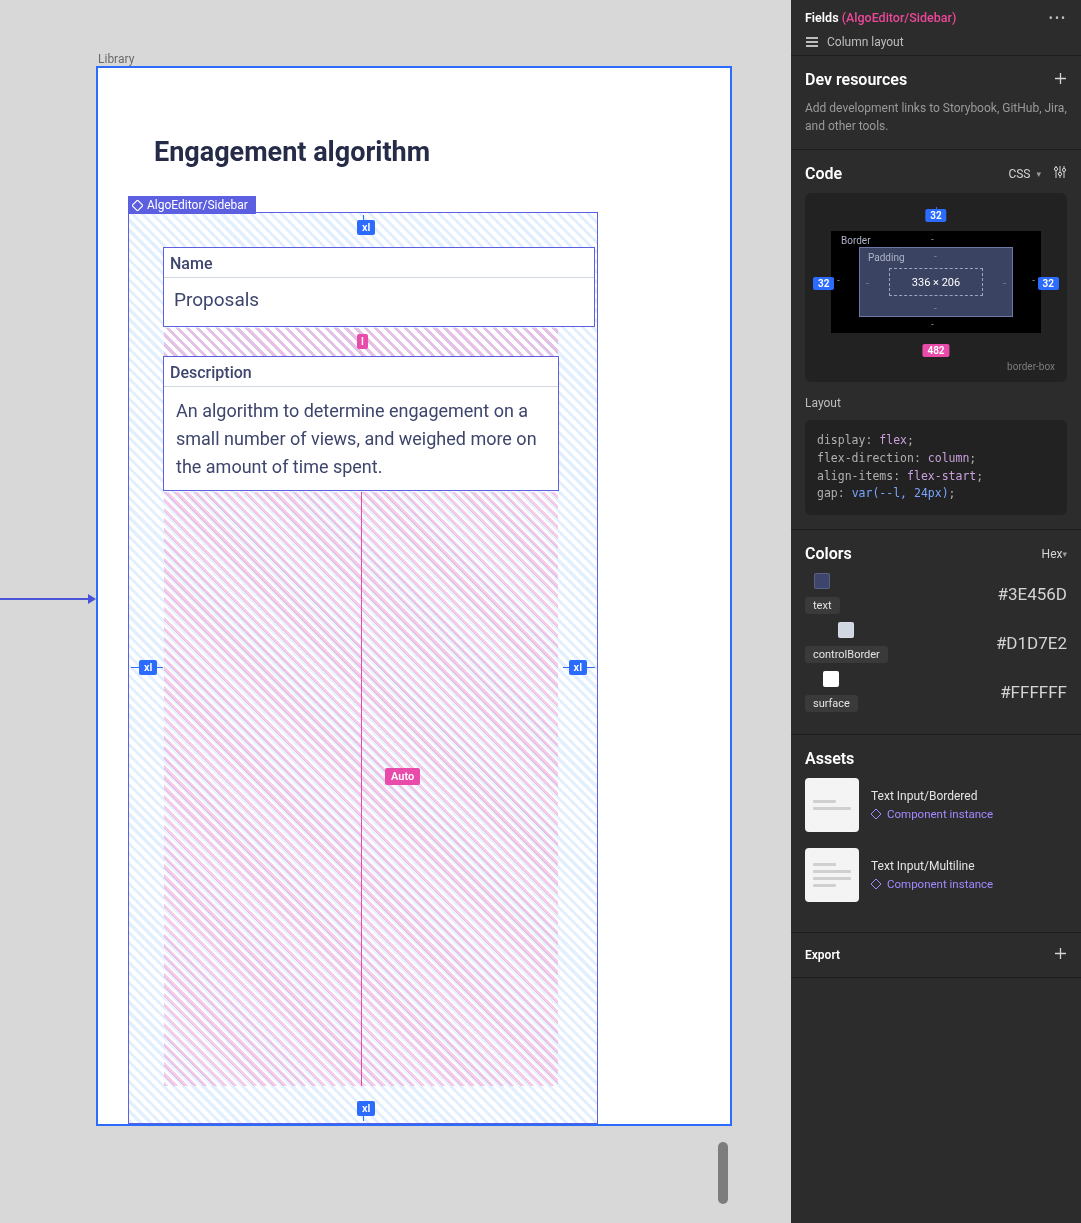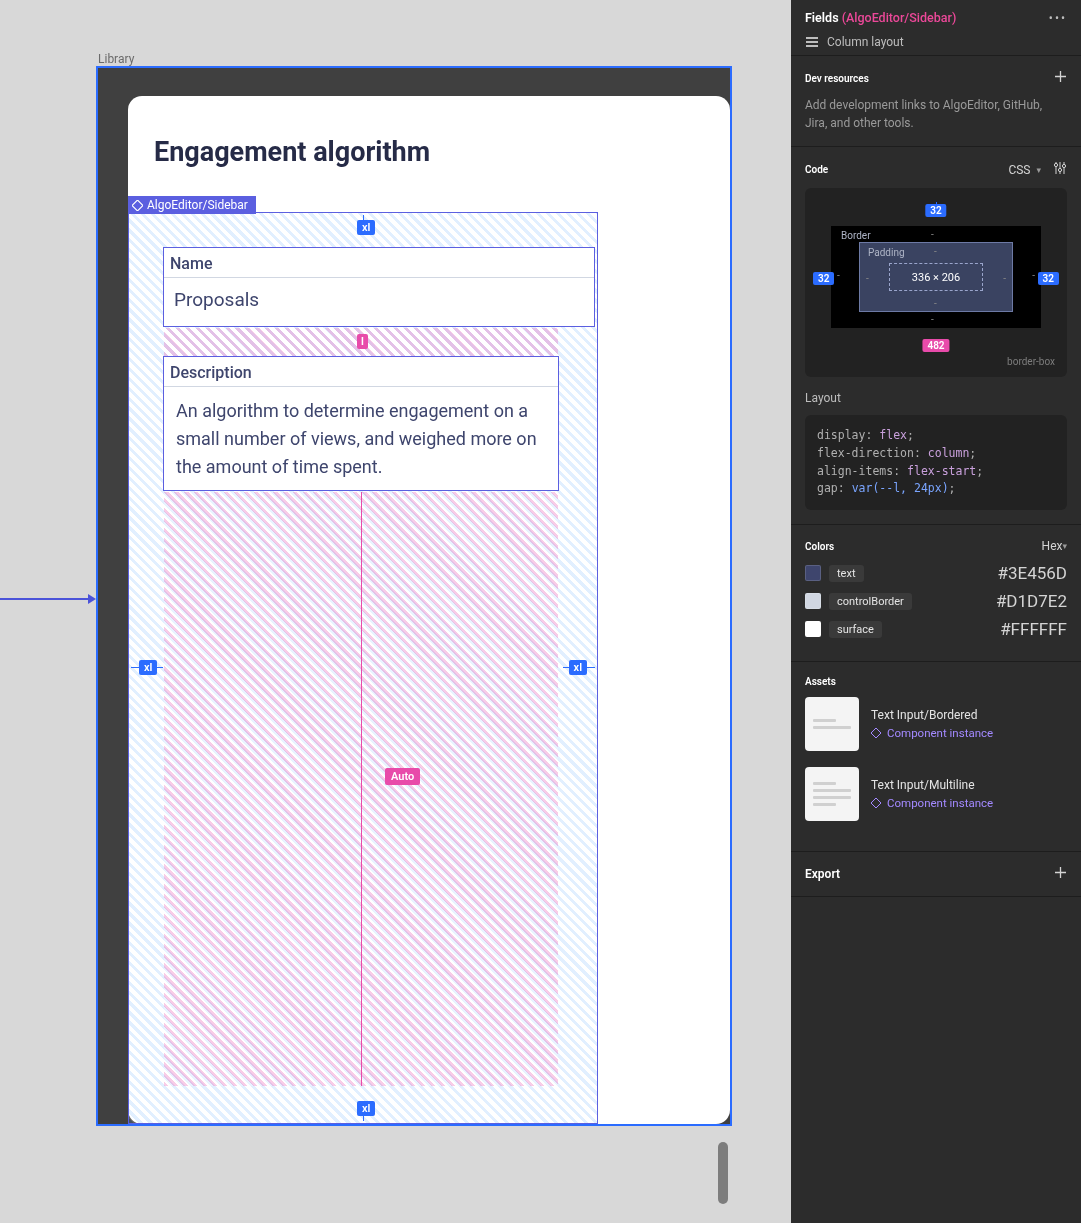--- a/index.html
+++ b/index.html
@@ -21,21 +21,21 @@
   .library-label {
     position: absolute;
     left: 98px; top: 52px;
     font-size: 12px;
     color: #6b6b6b;
   }
   .frame-outer {
     position: absolute;
     left: 96px; top: 66px;
     width: 636px; height: 1060px;
-    background: #404040;
+    background: #ffffff;
     border: 2px solid #2b6cff;
   }
   .arrow-line {
     position: absolute;
     left: 0; top: 598px;
     width: 94px; height: 2px;
     background: #4b53d9;
   }
   .arrow-line::after {
     content: '';
@@ -171,21 +171,21 @@
   }
   .layout-row svg { width: 14px; height: 14px; }
   .section {
     padding: 14px 14px;
     border-bottom: 1px solid #1d1d1d;
   }
   .section-head {
     display: flex; justify-content: space-between; align-items: center;
     margin-bottom: 10px;
   }
-  .section-head .h { color: #fff; font-weight: 600; font-size: 10px; }
+  .section-head .h { color: #fff; font-weight: 600; font-size: 16px; }
   .plus-icon, .settings-icon { color: #d4d4d4; cursor: pointer; }
   .hint { color: #9a9a9a; line-height: 1.5; }
   .code-drop { display: flex; align-items: center; gap: 6px; color: #d4d4d4; cursor: pointer; }
   .chev { font-size: 9px; color: #9a9a9a; }
   
   .boxmodel-wrap {
     background: #222; border-radius: 6px; padding: 14px 12px 10px 12px; position: relative;
   }
   .bm-outer {
     position: relative; height: 150px;
@@ -241,21 +241,21 @@
   .tok-punct { color: #b0b0b0; }
   .tok-val { color: #c9a0dc; }
   .tok-func { color: #7aa5ff; }
   .layout-label { color: #bdbdbd; font-size: 12px; margin-top: 14px; }
   
   .hex-drop { display: flex; align-items: center; color: #d4d4d4; cursor: pointer; }
   .color-row {
     display: flex; align-items: center; justify-content: space-between;
     margin: 8px 0;
   }
-  .color-left { display: flex; align-items: center; gap: 8px; }
+  .color-left { display: flex; align-items: center; gap: 8px; flex-direction: column; }
   .swatch { width: 16px; height: 16px; border-radius: 2px; border: 1px solid rgba(255,255,255,0.15); }
   .pill {
     background: #3a3a3a; padding: 2px 8px; border-radius: 3px; font-size: 11px; color: #e4e4e4;
   }
   .hexval { color: #d4d4d4; font-size: 17px; }
   
   .asset-row {
     display: flex; gap: 12px; margin: 10px 0 16px 0; align-items: center;
   }
   .thumb {
@@ -349,21 +349,21 @@
 
   <div class="section">
     <div class="section-head">
       <span class="h">Dev resources</span>
       <span class="plus-icon">
         <svg width="13" height="13" viewBox="0 0 13 13">
             <path d="M6.5 1v11M1 6.5h11" stroke="#d4d4d4" stroke-width="1.3"></path>
           </svg>
       </span>
     </div>
-    <div class="hint">Add development links to AlgoEditor, GitHub, Jira, and other tools.</div>
+    <div class="hint">Add development links to Storybook, GitHub, Jira, and other tools.</div>
   </div>
 
   <div class="section">
     <div class="section-head">
       <span class="h">Code</span>
       <div style="display:flex;align-items:center;gap:12px;">
         <span class="code-drop">
           <span>CSS</span>
           <span class="chev">▾</span>
         </span>

